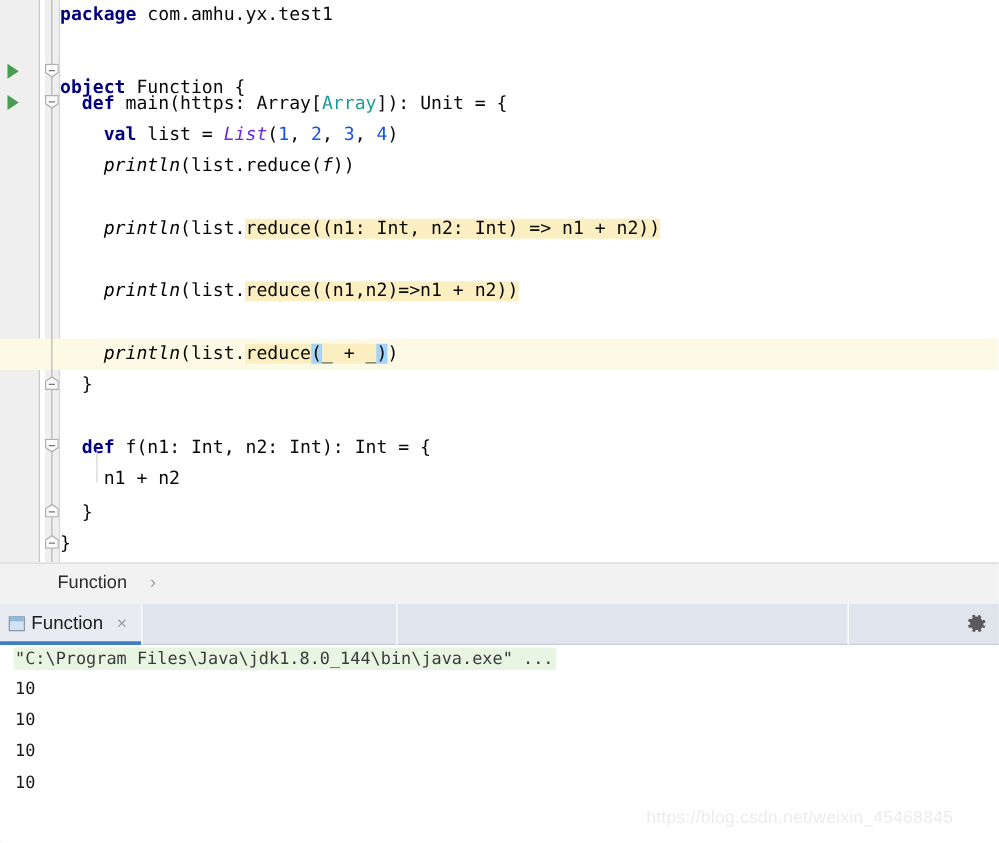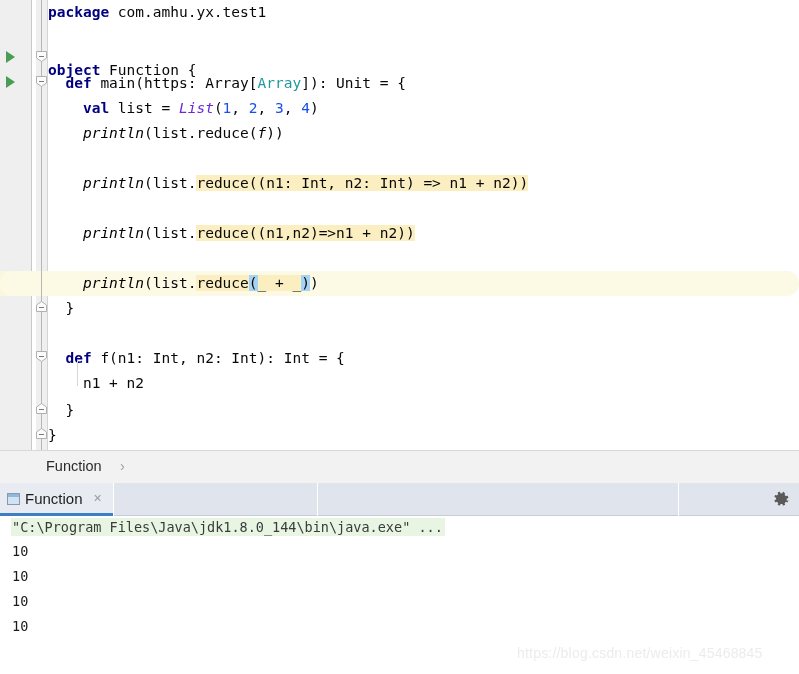--- a/index.html
+++ b/index.html
@@ -86,21 +86,20 @@
     color: #000000;
   }
   .line .txt {
     position: absolute;
     left: 48px;
     top: 0;
     white-space: pre;
   }
   .line.current {
     background: #fcfae4;
-    border-radius: 12px;
   }
 
   
   .curline-gutter {
     position: absolute;
     left: 0;
     top: 271px;
     width: 48px;
     height: 25px;
     background: #faf7dd;

